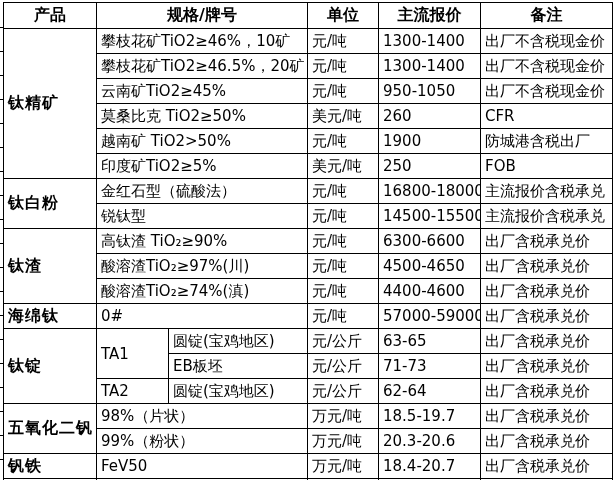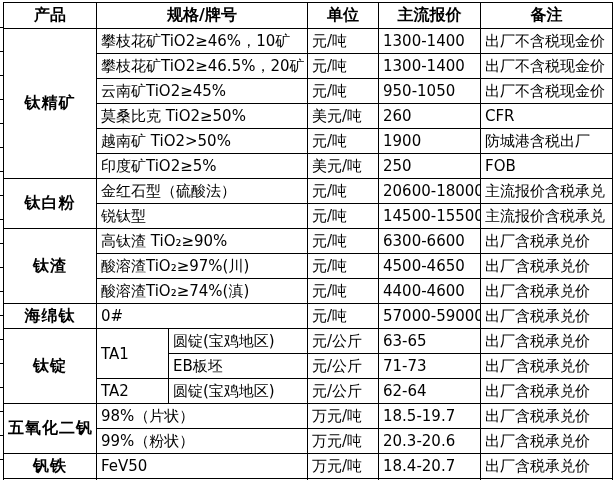--- a/index.html
+++ b/index.html
@@ -41,21 +41,20 @@
     text-align: center;
     padding: 0 2px;
   }
   table.price-table td {
     height: 24px;
     text-align: left;
   }
   table.price-table td.product {
     font-weight: bold;
     font-size: 16px;
-    text-align: center;
     letter-spacing: 1px;
   }
   
   .tick-left {
     position: absolute;
     left: 0;
     width: 3px;
     height: 1px;
     background: #000000;
   }
@@ -130,21 +129,21 @@
         <tr>
           <td colspan="2">印度矿TiO2≥5%</td>
           <td>美元/吨</td>
           <td>250</td>
           <td>FOB</td>
         </tr>
         <tr>
           <td rowspan="2" class="product">钛白粉</td>
           <td colspan="2">金红石型（硫酸法）</td>
           <td>元/吨</td>
-          <td>20600-18000</td>
+          <td>16800-18000</td>
           <td>主流报价含税承兑</td>
         </tr>
         <tr>
           <td colspan="2">锐钛型</td>
           <td>元/吨</td>
           <td>14500-15500</td>
           <td>主流报价含税承兑</td>
         </tr>
         <tr>
           <td rowspan="3" class="product">钛渣</td>

